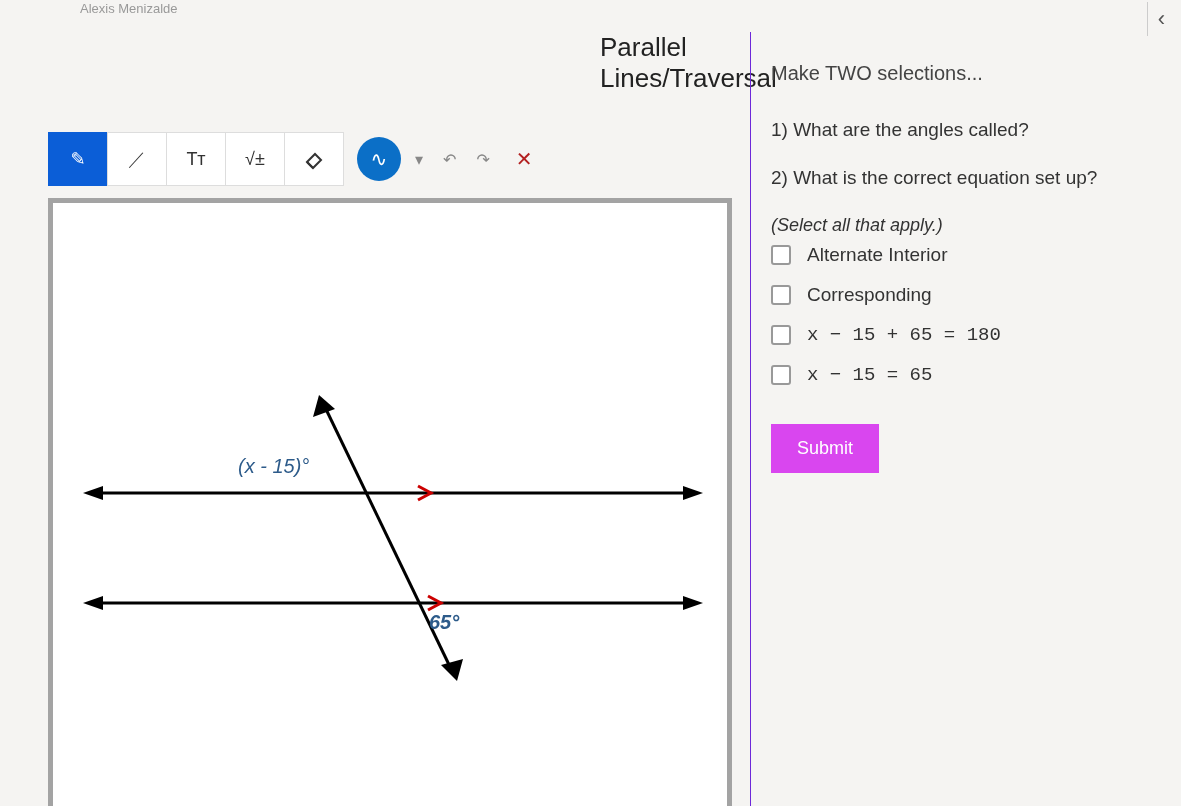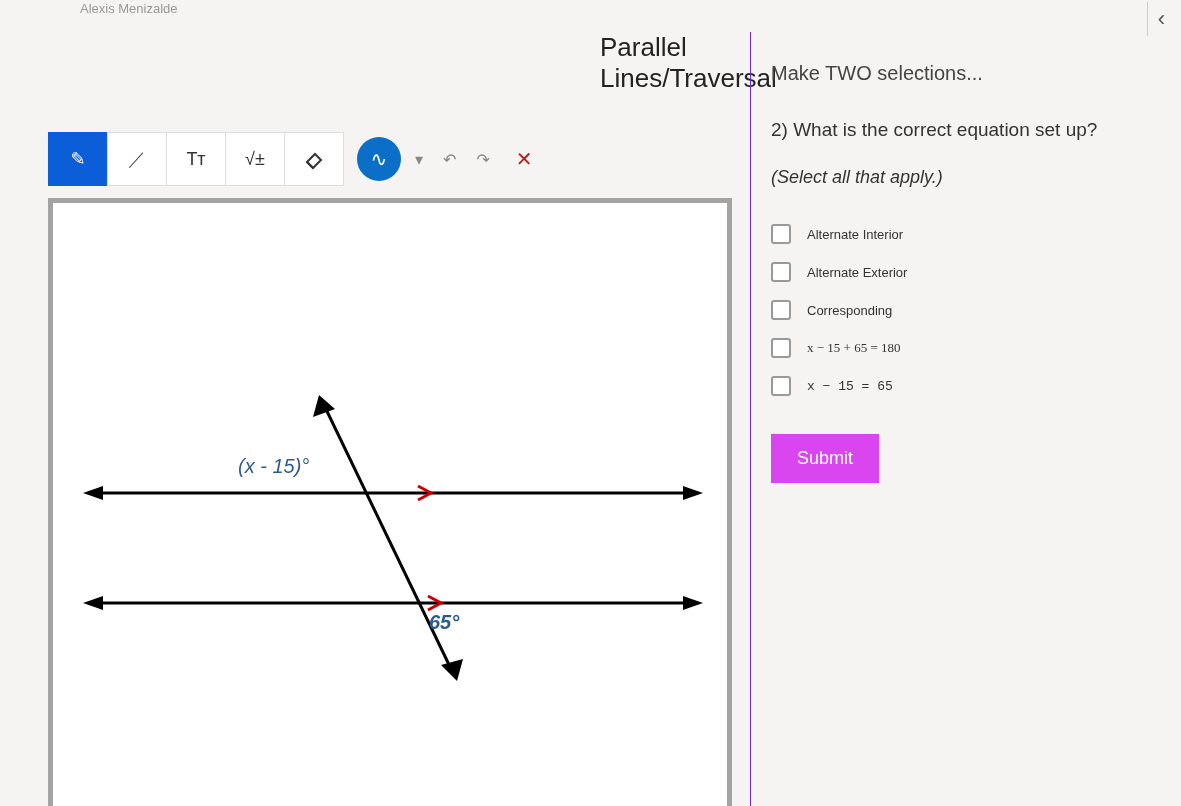--- a/index.html
+++ b/index.html
@@ -114,28 +114,28 @@
     margin-bottom: 34px;
   }
   .q {
     font-size: 19px;
     color: #333;
     margin-bottom: 26px;
   }
   .hint {
     font-size: 18px;
     color: #333;
-    margin-bottom: 36px;
+    margin-bottom: 8px;
   }
   .opt {
     display:flex;
     align-items:center;
     gap: 16px;
     margin-bottom: 18px;
-    font-size: 13px;
+    font-size: 19px;
     color:#333;
     cursor:pointer;
   }
   .cb {
     width: 20px;
     height: 20px;
     border: 2px solid #999;
     border-radius: 3px;
     background:#fff;
   }
@@ -217,38 +217,35 @@
         <polygon class="svg-arrow" points="266,192 282,206 260,214"></polygon>
         <polygon class="svg-arrow" points="404,478 388,462 410,456"></polygon>
       </svg>
       <div class="angle-label" style="top:252px;left:185px;">(x - 15)°</div>
       <div class="angle-label" style="top:408px;left:376px;font-weight:bold;">65°</div>
     </div>
   </div>
 
   <div class="right-panel">
     <div class="subtitle">Make TWO selections...</div>
+    <div class="q">1) What are the angles called?</div>
     <div class="q">2) What is the correct equation set up?</div>
     <div class="hint"><em>(Select all that apply.)</em></div>
 
     <div class="opt">
       <div class="cb"></div>
       <span>Alternate Interior</span>
     </div>
     <div class="opt">
       <div class="cb"></div>
-      <span>Alternate Exterior</span>
-    </div>
-    <div class="opt">
-      <div class="cb"></div>
       <span>Corresponding</span>
     </div>
     <div class="opt">
       <div class="cb"></div>
-      <span style="font-family:Liberation Serif, serif;">x − 15 + 65 = 180</span>
+      <span style="font-family:Liberation Mono, monospace;">x − 15 + 65 = 180</span>
     </div>
     <div class="opt">
       <div class="cb"></div>
       <span style="font-family:Liberation Mono, monospace;">x − 15 = 65</span>
     </div>
 
     <button class="submit-btn">Submit</button>
 
   </div>
 </div>

